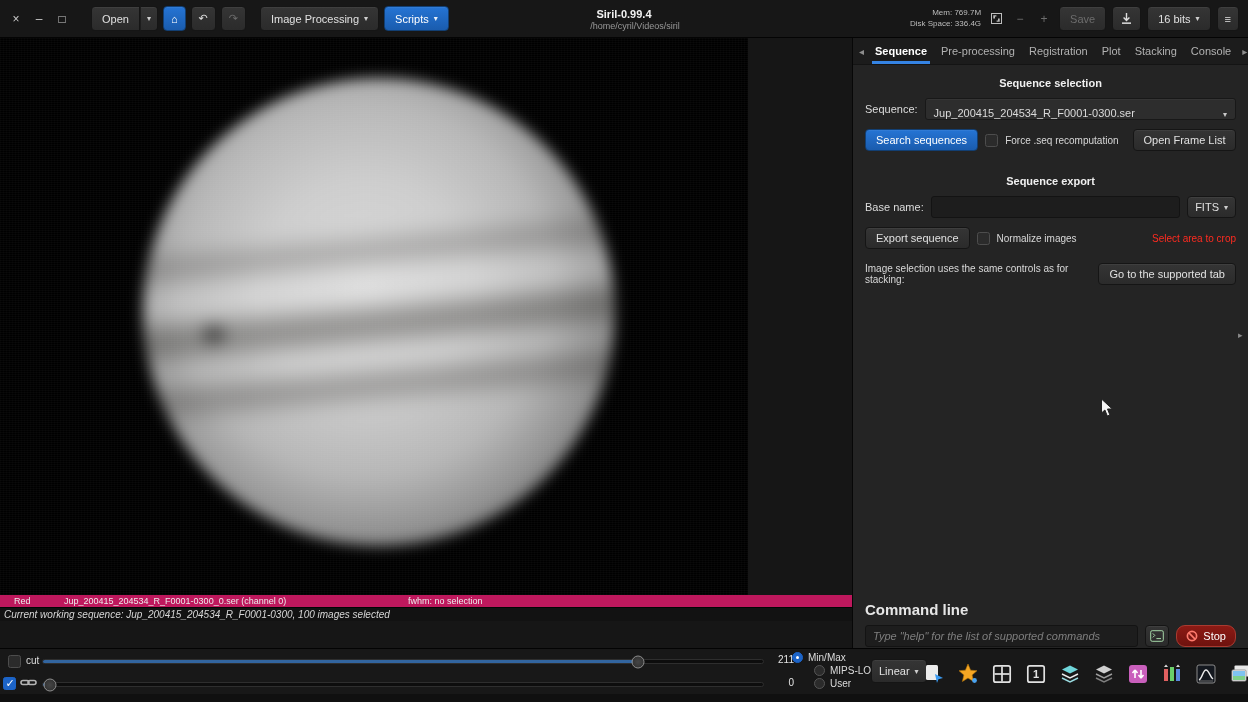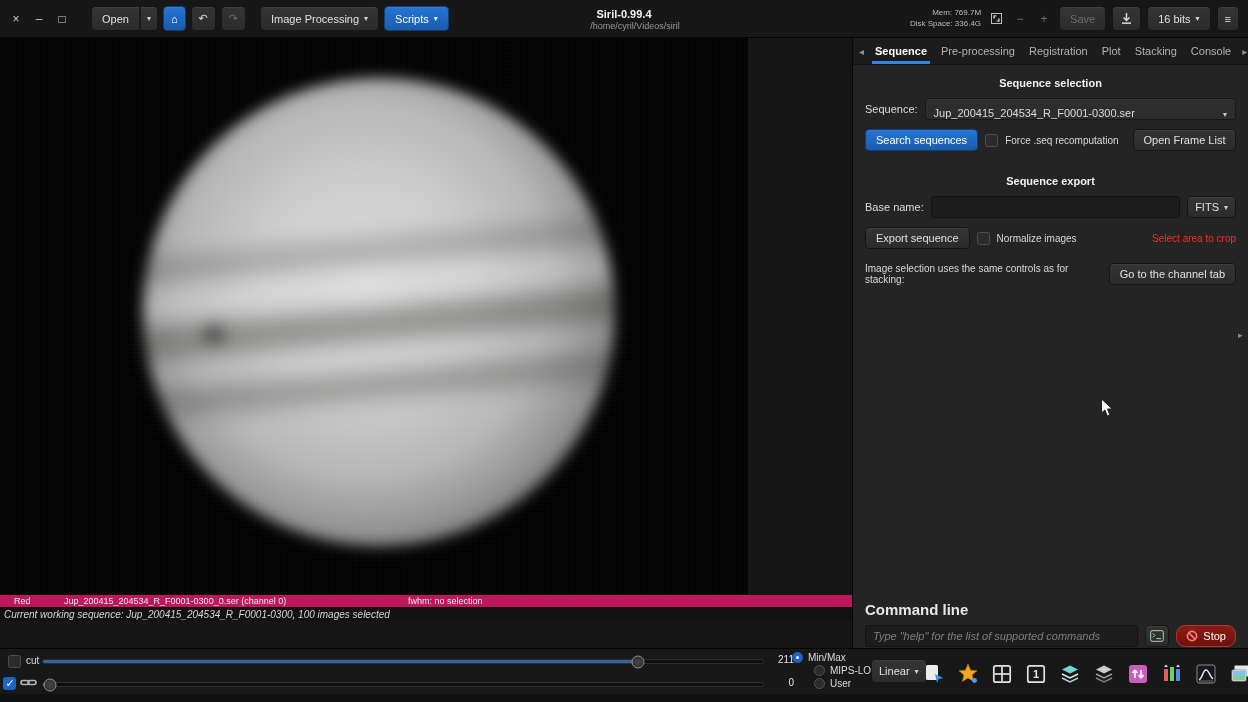--- a/index.html
+++ b/index.html
@@ -253,21 +253,21 @@
         <span class="chk"></span>
         <span class="chklabel">Normalize images</span>
         <span class="spacer"></span>
         <span class="red-note">Select area to crop</span>
       </div>
 
       <div class="prow" style="margin-top:14px">
         <span class="hint">Image selection uses the same controls as for stacking:</span>
         <span class="spacer"></span>
         <button class="btn" style="height:22px">
-            <span>Go to the channel tab</span>
+            <span>Go to the supported tab</span>
           </button>
       </div>
 
       <div class="cmd">
         <div class="cmd-title">Command line</div>
         <div class="cmd-row">
           <input class="tinput" placeholder="Type &quot;help&quot; for the list of supported commands" style="">
           <button class="btn sqbtn">
             <svg width="14" height="12" viewBox="0 0 14 12">
                 <rect x="0.7" y="0.7" width="12.6" height="10.6" rx="1.5" fill="none" stroke="#a6d8a8"></rect>

